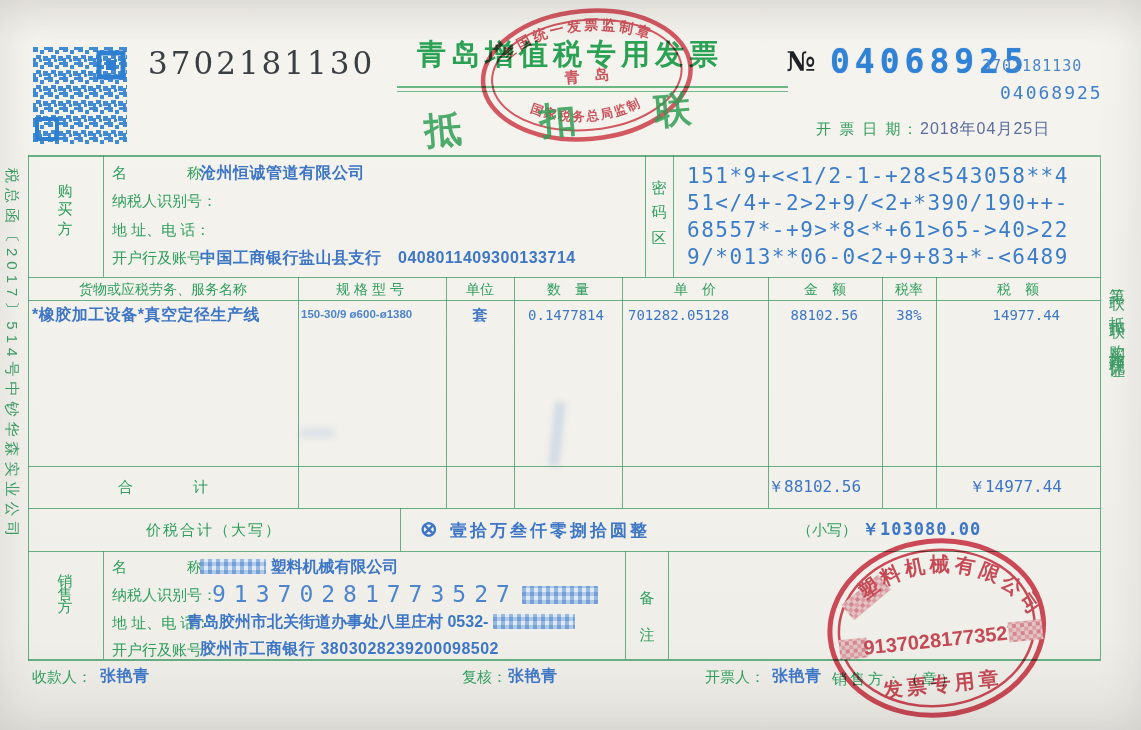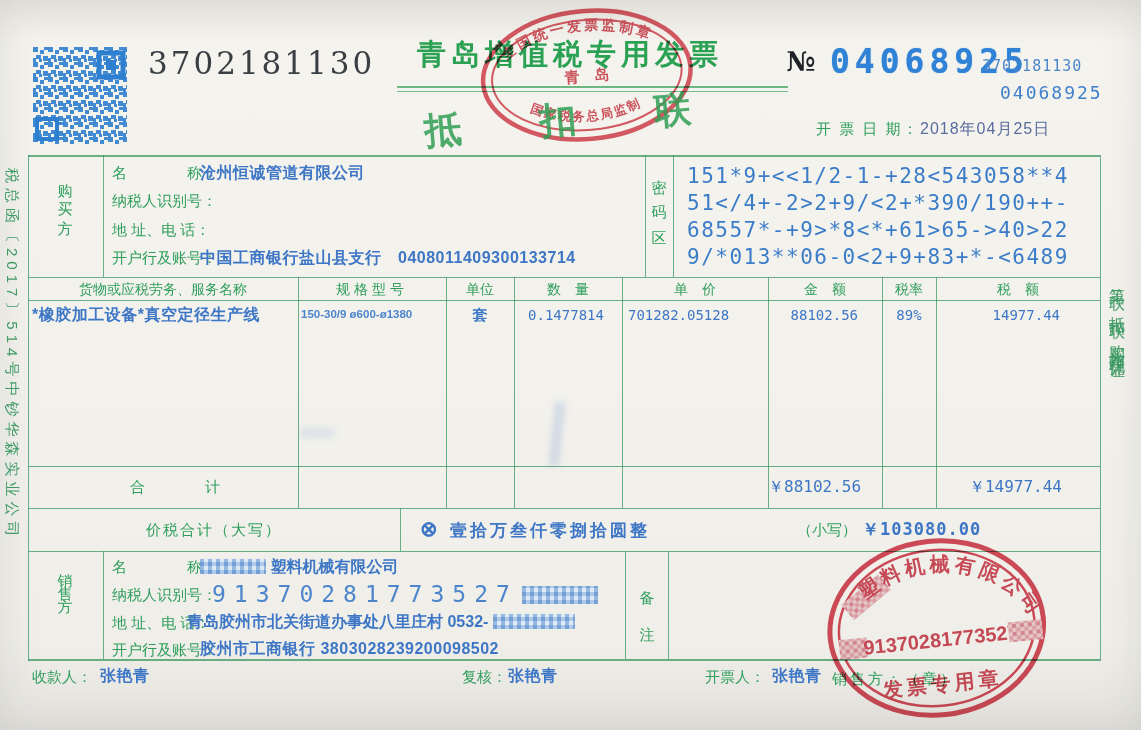--- a/index.html
+++ b/index.html
@@ -148,27 +148,27 @@
   <div class="hdr-cell" style="left:768px;top:281px;width:114px;">金　额</div>
   <div class="hdr-cell" style="left:882px;top:281px;width:54px;">税率</div>
   <div class="hdr-cell" style="left:936px;top:281px;width:164px;">税　额</div>
 
   <div class="val" style="left:32px;top:305px;font-size:16px;">*橡胶加工设备*真空定径生产线</div>
   <div class="abs" style="left:301px;top:308px;font-size:11.5px;color:#4d85cd;font-weight:bold;white-space:nowrap;">150-30/9 ø600-ø1380</div>
   <div class="abs blue" style="left:446px;top:306px;width:68px;text-align:center;font-size:15px;font-weight:bold;">套</div>
   <div class="abs blue mono" style="left:514px;top:307px;width:104px;text-align:center;font-size:14px;">0.1477814</div>
   <div class="abs blue mono" style="left:628px;top:307px;font-size:14px;">701282.05128</div>
   <div class="abs blue mono" style="left:768px;top:307px;width:90px;text-align:right;font-size:14px;">88102.56</div>
-  <div class="abs blue mono" style="left:882px;top:307px;width:54px;text-align:center;font-size:14px;">89%</div>
+  <div class="abs blue mono" style="left:882px;top:307px;width:54px;text-align:center;font-size:14px;">38%</div>
   <div class="abs blue mono" style="left:936px;top:307px;width:124px;text-align:right;font-size:14px;">14977.44</div>
 
   <div class="smudge"></div>
   <div class="smudge2"></div>
 
-  <div class="abs green" style="left:28px;top:478px;width:270px;text-align:center;font-size:15px;padding-left:12px;">合　　　　计</div>
+  <div class="abs green" style="left:28px;top:478px;width:270px;text-align:center;font-size:15px;">合　　　　计</div>
   <div class="abs blue mono" style="left:768px;top:477px;width:92px;text-align:right;font-size:16px;">￥88102.56</div>
   <div class="abs blue mono" style="left:936px;top:477px;width:126px;text-align:right;font-size:16px;">￥14977.44</div>
 
   <div class="abs green" style="left:28px;top:521px;width:372px;text-align:center;font-size:15px;letter-spacing:2px;">价税合计（大写）</div>
   <div class="abs blue" style="left:420px;top:517px;font-size:21px;font-weight:bold;">⊗</div>
   <div class="abs blue" style="left:450px;top:519px;font-size:17px;font-weight:bold;letter-spacing:3px;">壹拾万叁仟零捌拾圆整</div>
   <div class="abs green" style="left:797px;top:521px;font-size:15px;">（小写）</div>
   <div class="abs blue mono" style="left:862px;top:518px;font-size:17px;font-weight:bold;letter-spacing:1px;">￥103080.00</div>
 
   <div class="vlabel" style="left:55px;top:562px;letter-spacing:12px;">销售方</div>

